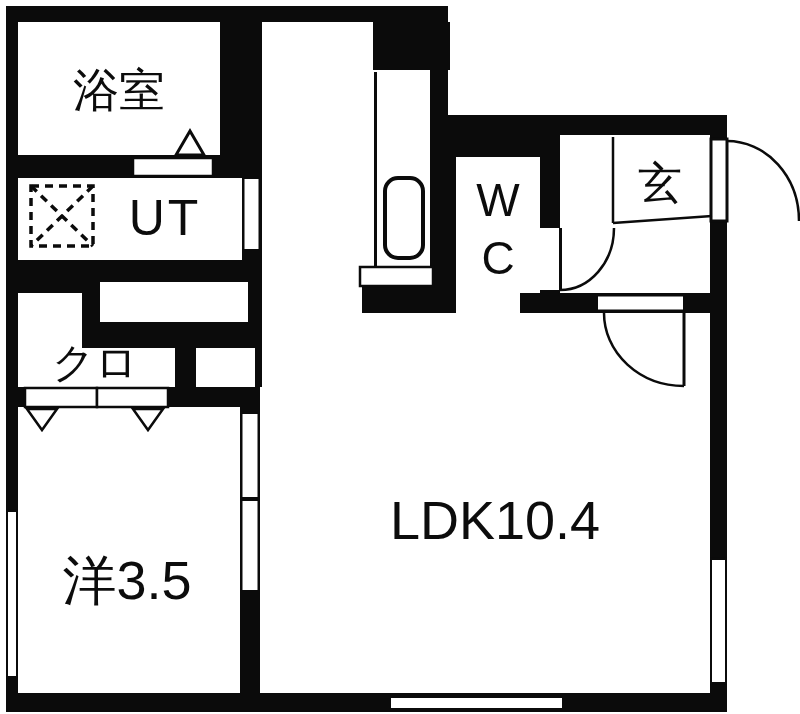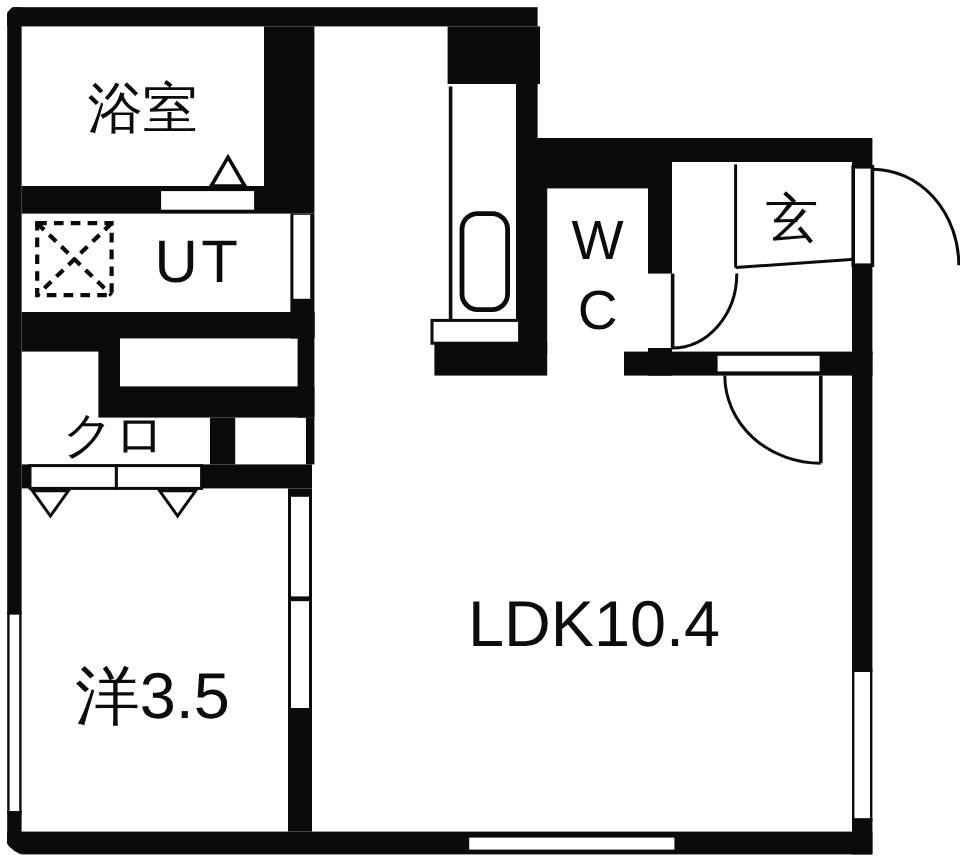--- a/index.html
+++ b/index.html
@@ -1,16 +1,16 @@
 <!DOCTYPE html>
 <html><head>
 <meta charset="utf-8">
 <style>
   html,body{margin:0;padding:0;background:#ffffff;}
-  .stage{position:relative;width:800px;height:714px;background:#ffffff;overflow:hidden;border-radius:28px;}
+  .stage{position:relative;width:800px;height:714px;background:#ffffff;overflow:hidden;}
   svg{display:block;}
   text{font-family:"Liberation Sans","DejaVu Sans",sans-serif;fill:#0c0c0c;font-weight:500;}
   .room-label{font-weight:500;}
 </style>
 </head>
 <body>
 
 <div class="stage">
 <svg width="800" height="714" viewBox="0 0 800 714">
 

